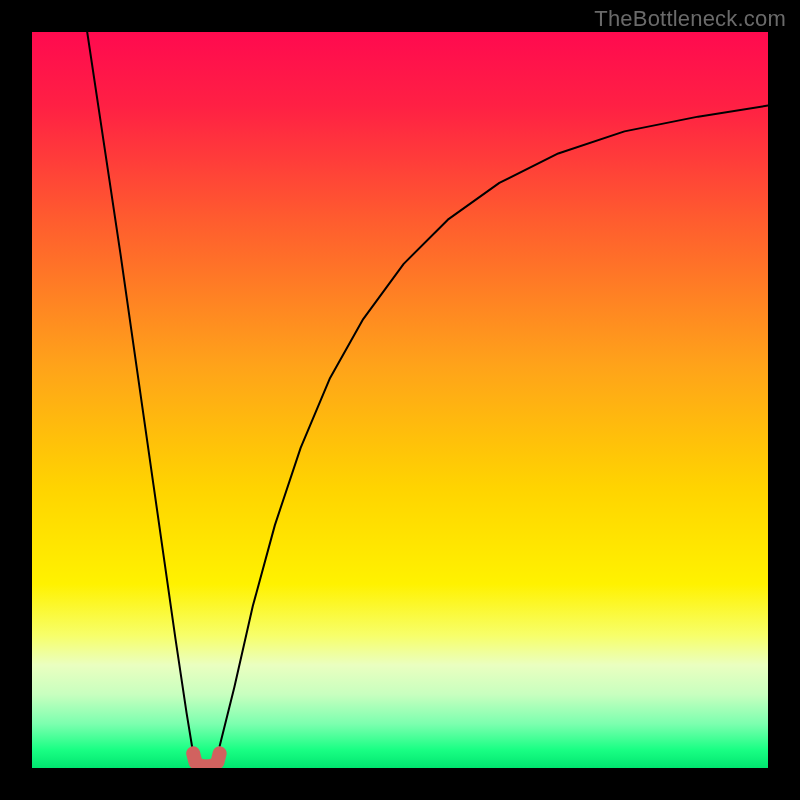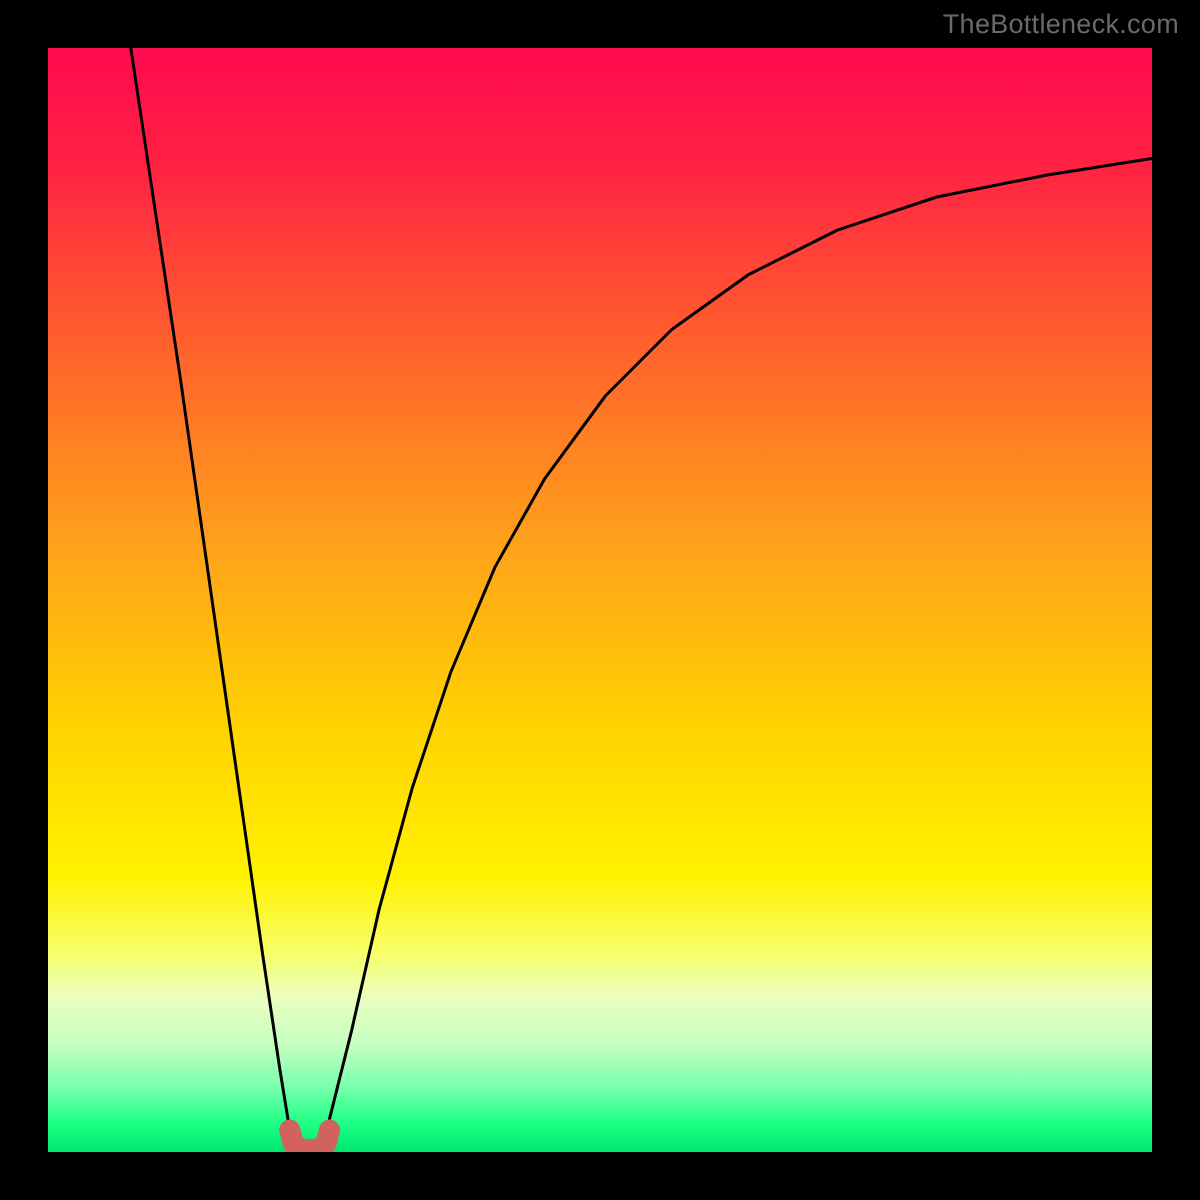--- a/index.html
+++ b/index.html
@@ -24,21 +24,21 @@
     left: 32px;
     width: 736px;
     height: 736px;
     overflow: hidden;
   }
   .attribution {
     position: absolute;
     top: 6px;
     right: 14px;
     color: #6a6a6a;
-    font-size: 18px;
+    font-size: 22px;
     font-weight: 400;
     letter-spacing: 0.2px;
   }
   svg { display: block; }
 </style>
 </head>
 <body>
 
 <div class="frame">
   <div class="plot-area">

